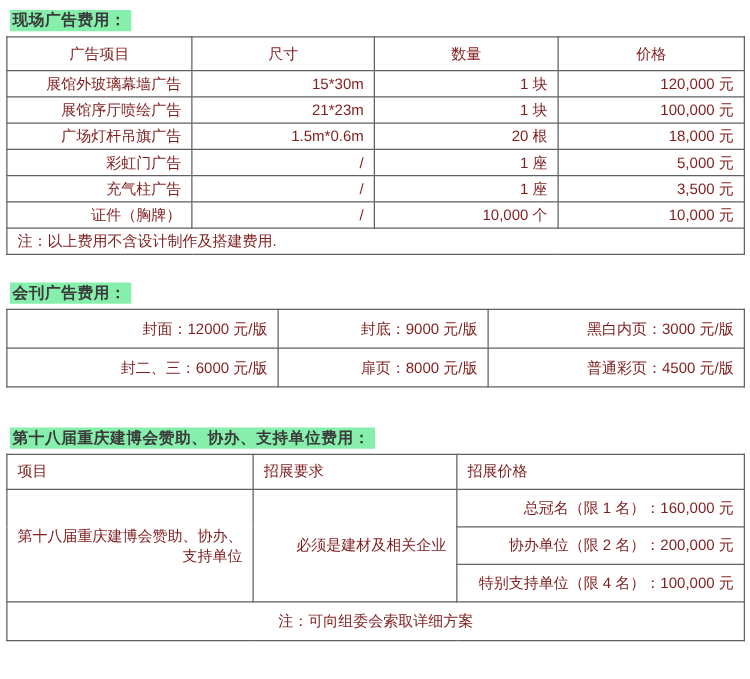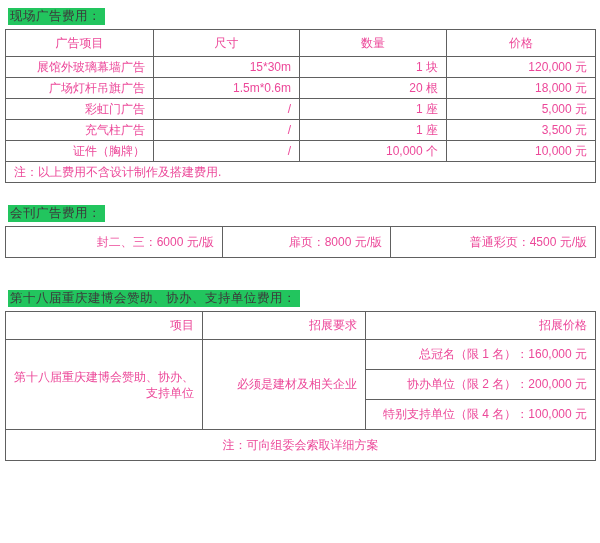--- a/index.html
+++ b/index.html
@@ -8,38 +8,38 @@
     font-family: "Liberation Sans", "DejaVu Sans", sans-serif;
     color: #3b3b3b;
     font-size: 12px;
     position: relative;
     overflow: hidden;
   }
   .inner { padding: 8px 5px 0 5px; }
 
   .section-title {
     display: inline-block;
-    background: #22c55e;
-    font-weight: normal;
+    background: #86efac;
+    font-weight: bold;
     font-size: 12.5px;
     line-height: 15px;
     padding: 1px 4px 1px 2px;
     margin-left: 3px;
     margin-bottom: 4px;
     letter-spacing: 0.5px;
   }
   .gap2 { margin-top: 22px; }
   .gap3 { margin-top: 32px; }
 
   table {
     width: 590px;
     border-collapse: collapse;
     table-layout: fixed;
     font-size: 12px;
-    color: #ec4899;
+    color: #7f1d1d;
   }
   td, th {
     border: 1px solid #606060;
     font-weight: normal;
     padding: 0 8px;
     text-align: right;
     vertical-align: middle;
     overflow: hidden;
     white-space: nowrap;
   }
@@ -56,21 +56,21 @@
   
   .t2 col.c1 { width: 217px; }
   .t2 col.c2 { width: 168px; }
   .t2 col.c3 { width: 205px; }
   .t2 td { height: 31px; }
 
   
   .t3 col.c1 { width: 197px; }
   .t3 col.c2 { width: 163px; }
   .t3 col.c3 { width: 230px; }
-  .t3 .hrow th { height: 28px; text-align: right; }
+  .t3 .hrow th { height: 28px; text-align: left; }
   .t3 .prow td { height: 30px; }
   .t3 td.project {
     white-space: normal;
     line-height: 16px;
   }
   .t3 .note td { height: 31px; text-align: center; }
 </style>
 </head>
 <body>
 
@@ -91,20 +91,26 @@
       <th>广告项目</th>
       <th>尺寸</th>
       <th>数量</th>
       <th>价格</th>
     </tr>
     <tr class="drow">
       <td>展馆外玻璃幕墙广告</td>
       <td>15*30m</td>
       <td>1 块</td>
       <td>120,000 元</td>
+    </tr>
+    <tr class="drow">
+      <td>展馆序厅喷绘广告</td>
+      <td>21*23m</td>
+      <td>1 块</td>
+      <td>100,000 元</td>
     </tr>
     <tr class="drow">
       <td>广场灯杆吊旗广告</td>
       <td>1.5m*0.6m</td>
       <td>20 根</td>
       <td>18,000 元</td>
     </tr>
     <tr class="drow">
       <td>彩虹门广告</td>
       <td>/</td>
@@ -134,20 +140,25 @@
     <div class="section-title gap2">会刊广告费用：</div>
   </div>
 
   <table class="t2">
     <colgroup>
         <col class="c1">
         <col class="c2">
         <col class="c3">
       </colgroup>
     <tbody>
+        <tr>
+      <td>封面：12000 元/版</td>
+      <td>封底：9000 元/版</td>
+      <td>黑白内页：3000 元/版</td>
+    </tr>
     <tr>
       <td>封二、三：6000 元/版</td>
       <td>扉页：8000 元/版</td>
       <td>普通彩页：4500 元/版</td>
     </tr>
   </tbody>
     </table>
 
   
   <div>

